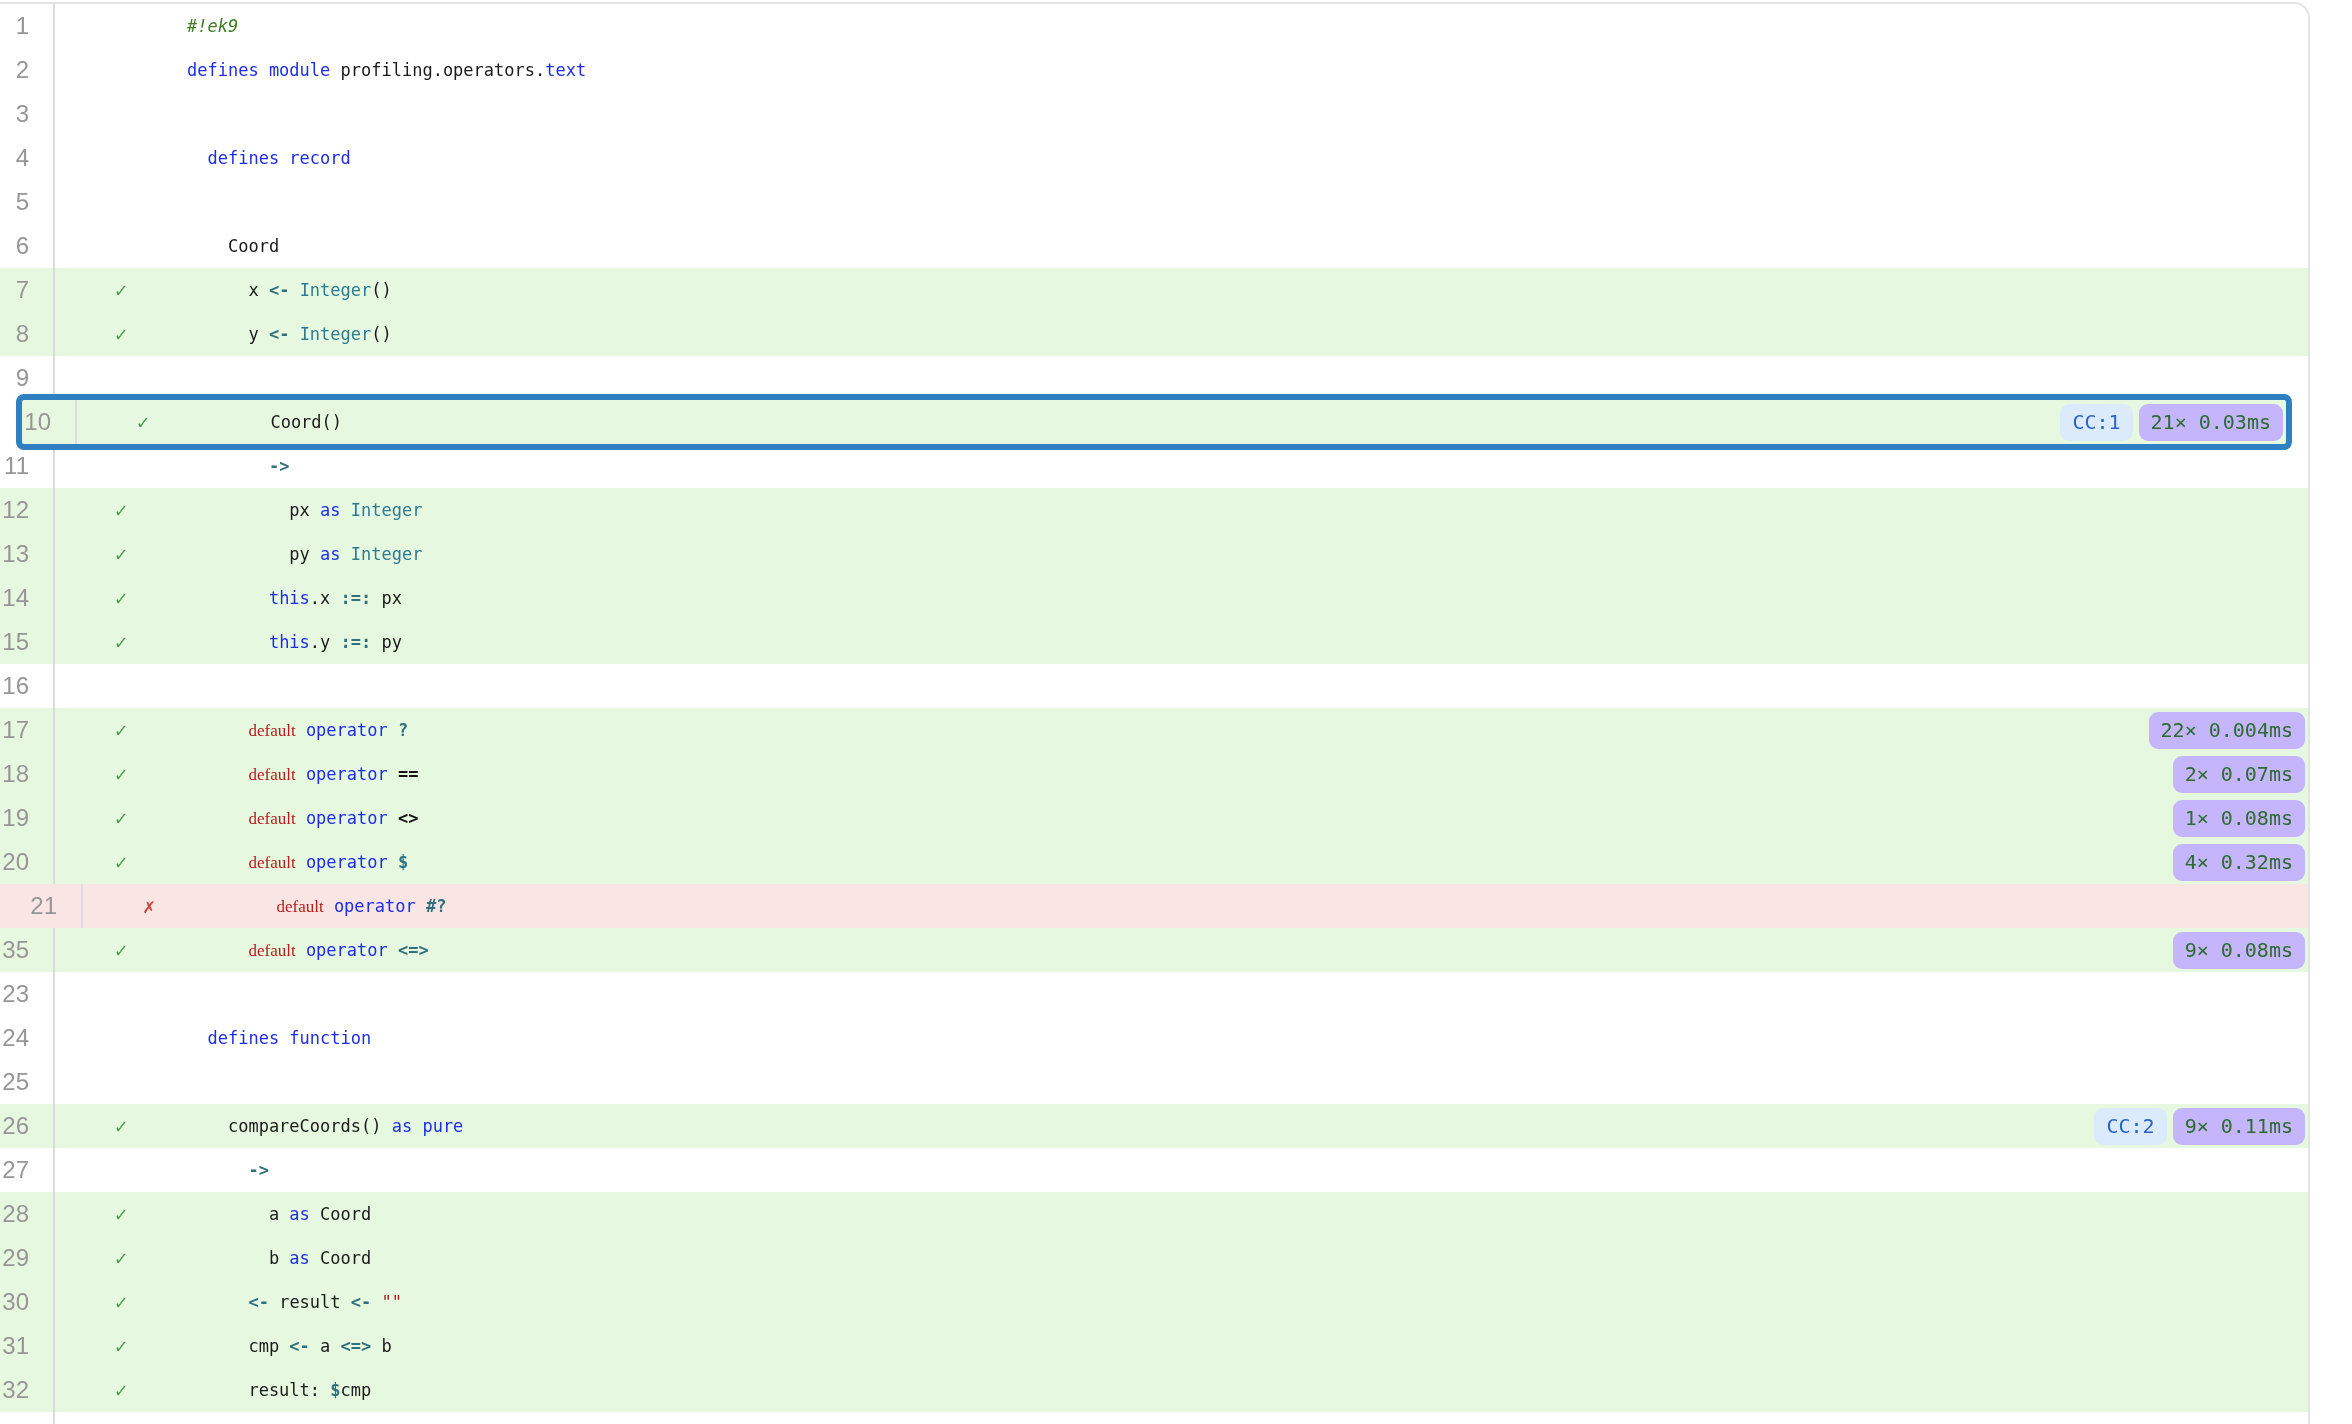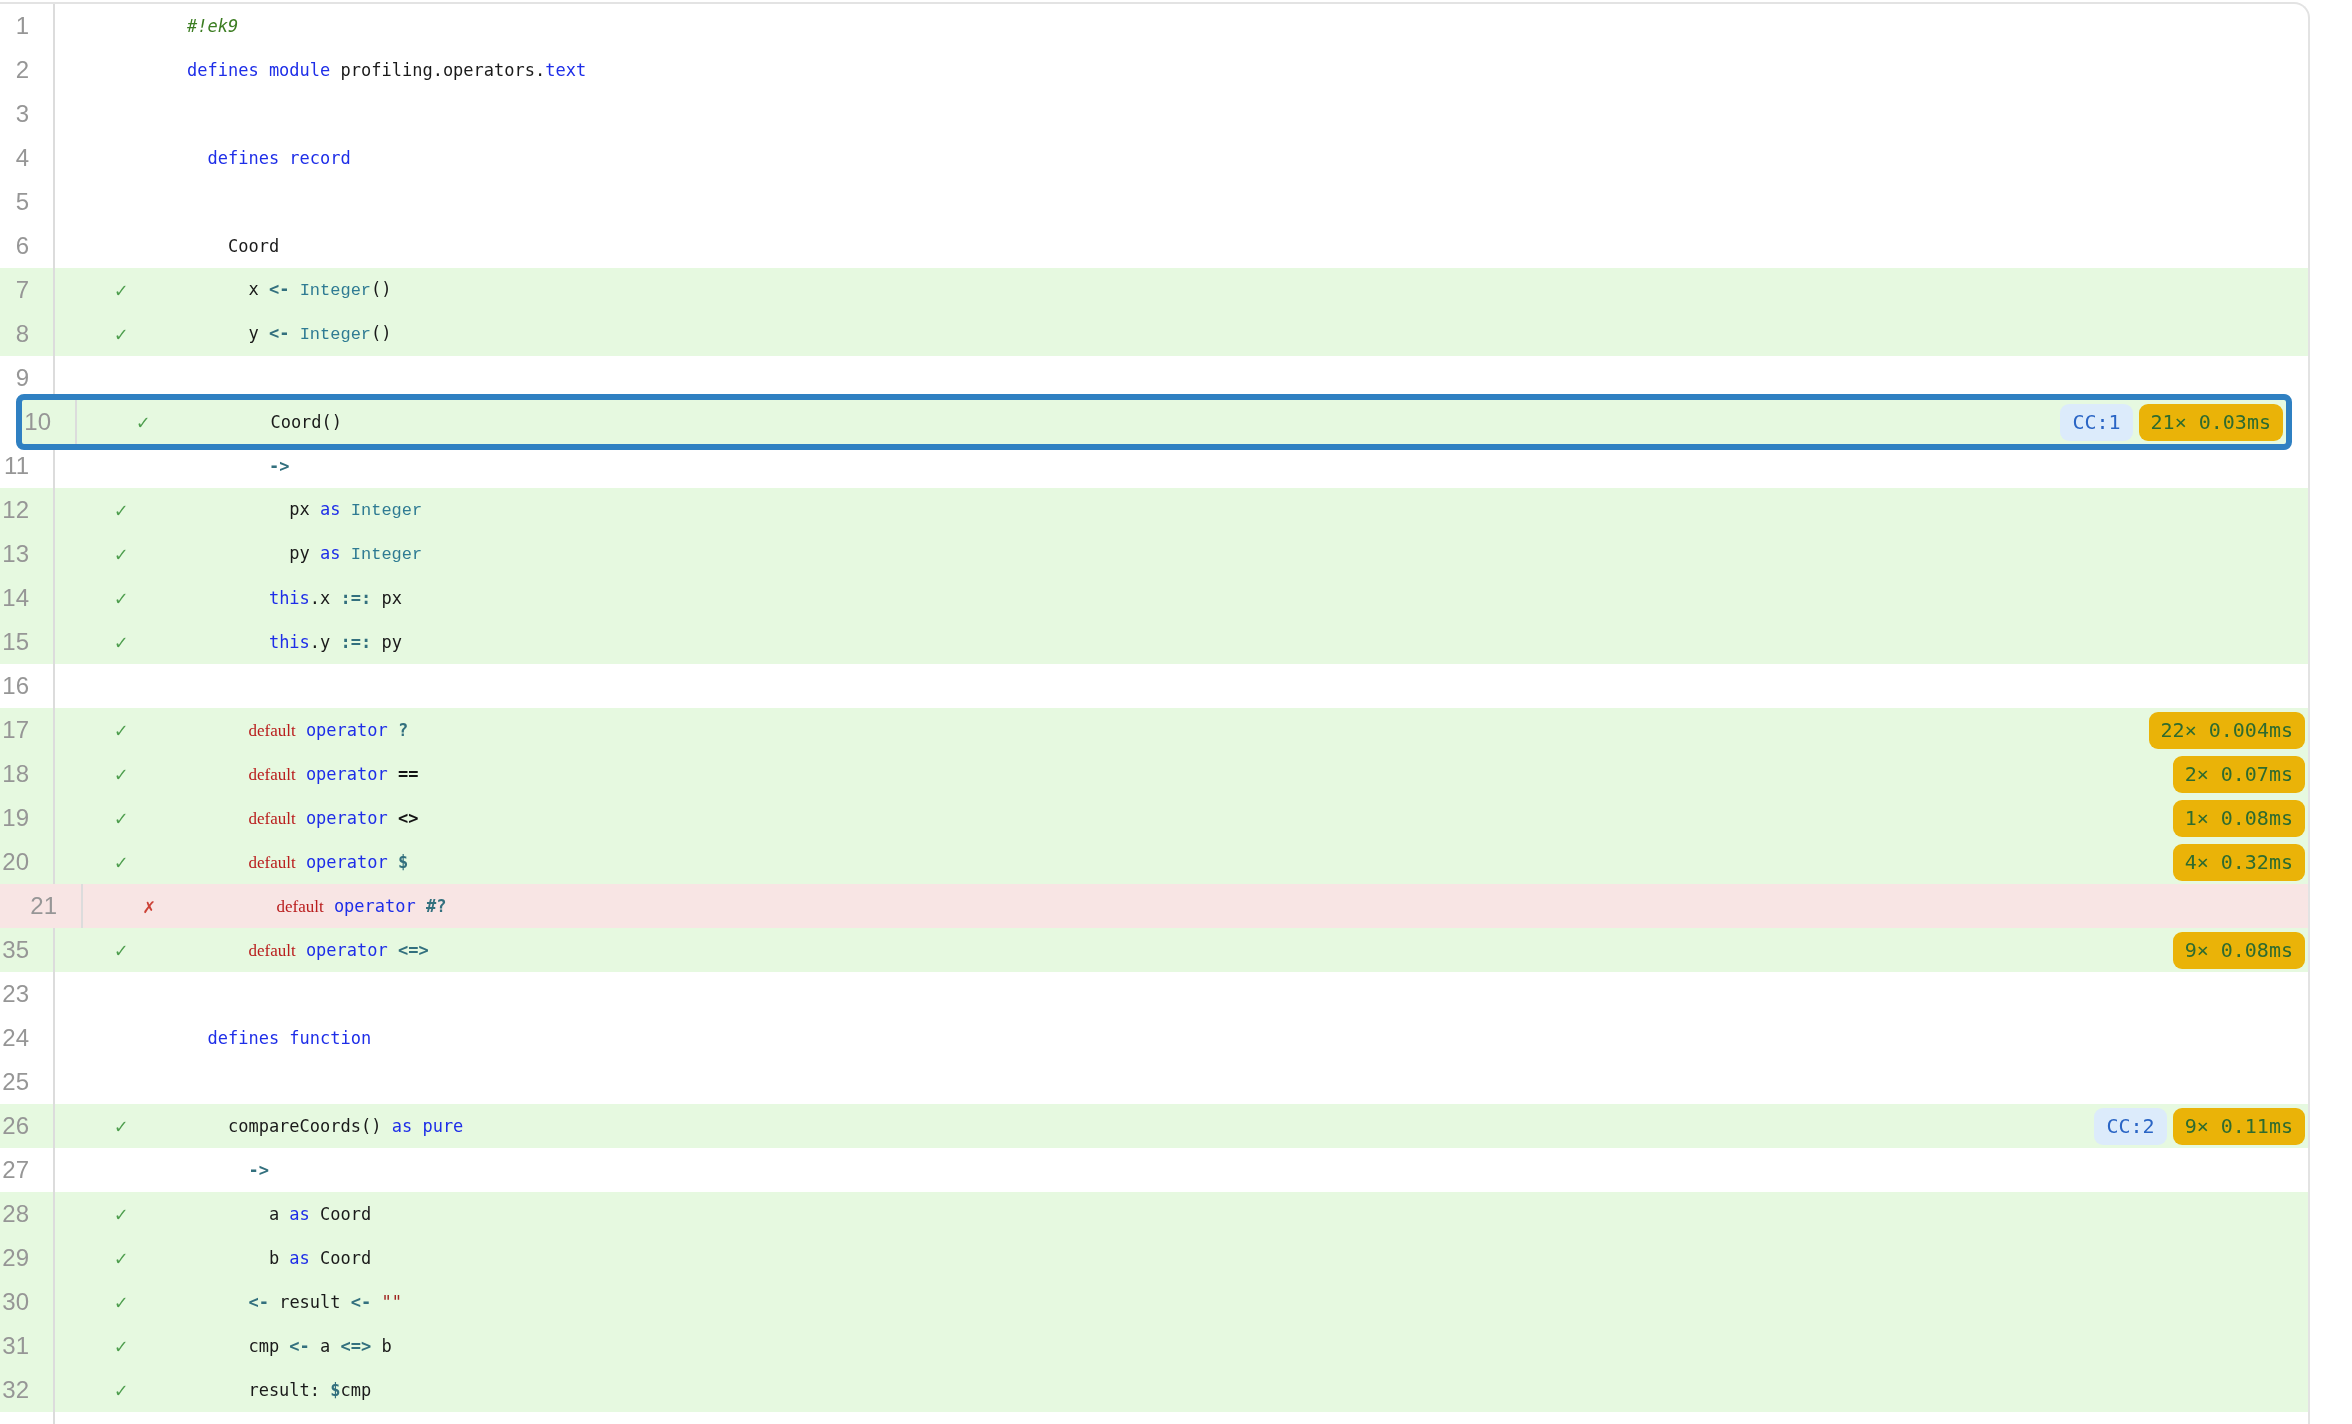--- a/index.html
+++ b/index.html
@@ -38,32 +38,32 @@
   .mark.ok{color:#4e9e4e;}
   .mark.fail{color:#cc4237;}
   .code{
     font-size:17px;line-height:44px;white-space:pre;color:#1a1a1a;
   }
   .tk-plain{color:#1a1a1a;}
   .tk-keyword{color:#1e2ee8;}
   .tk-modifier{color:#b91c1c;font-family:Liberation Serif, serif;}
   .tk-op{color:#33707e;font-weight:bold;}
   .tk-opdark{color:#141414;font-weight:bold;}
-  .tk-type{color:#2f7b93;font-family:Liberation Mono, monospace;}
+  .tk-type{color:#2f7b93;}
   .tk-string{color:#a02521;}
   .tk-comment{color:#3c7d22;font-style:italic;}
   .badges{
     margin-left:auto;display:flex;align-items:center;gap:6px;padding-right:3px;
   }
   .badge{
     height:37px;line-height:37px;border-radius:9px;padding:0 12px;
     font-size:20px;white-space:pre;
   }
   .badge.cc{background:#dcebfb;color:#2a65c5;}
-  .badge.timing{background:#eab308;color:#2e6b2f;}
+  .badge.timing{background:#c4b5fd;color:#2e6b2f;}
 </style>
 </head>
 <body>
 
 <div class="card" id="card">
     <div class="row bg-plain">
       <span class="ln">1</span>
       <span class="mark"></span>
       <span class="code"><span class="tk-comment">#!ek9</span></span>
     </div>

